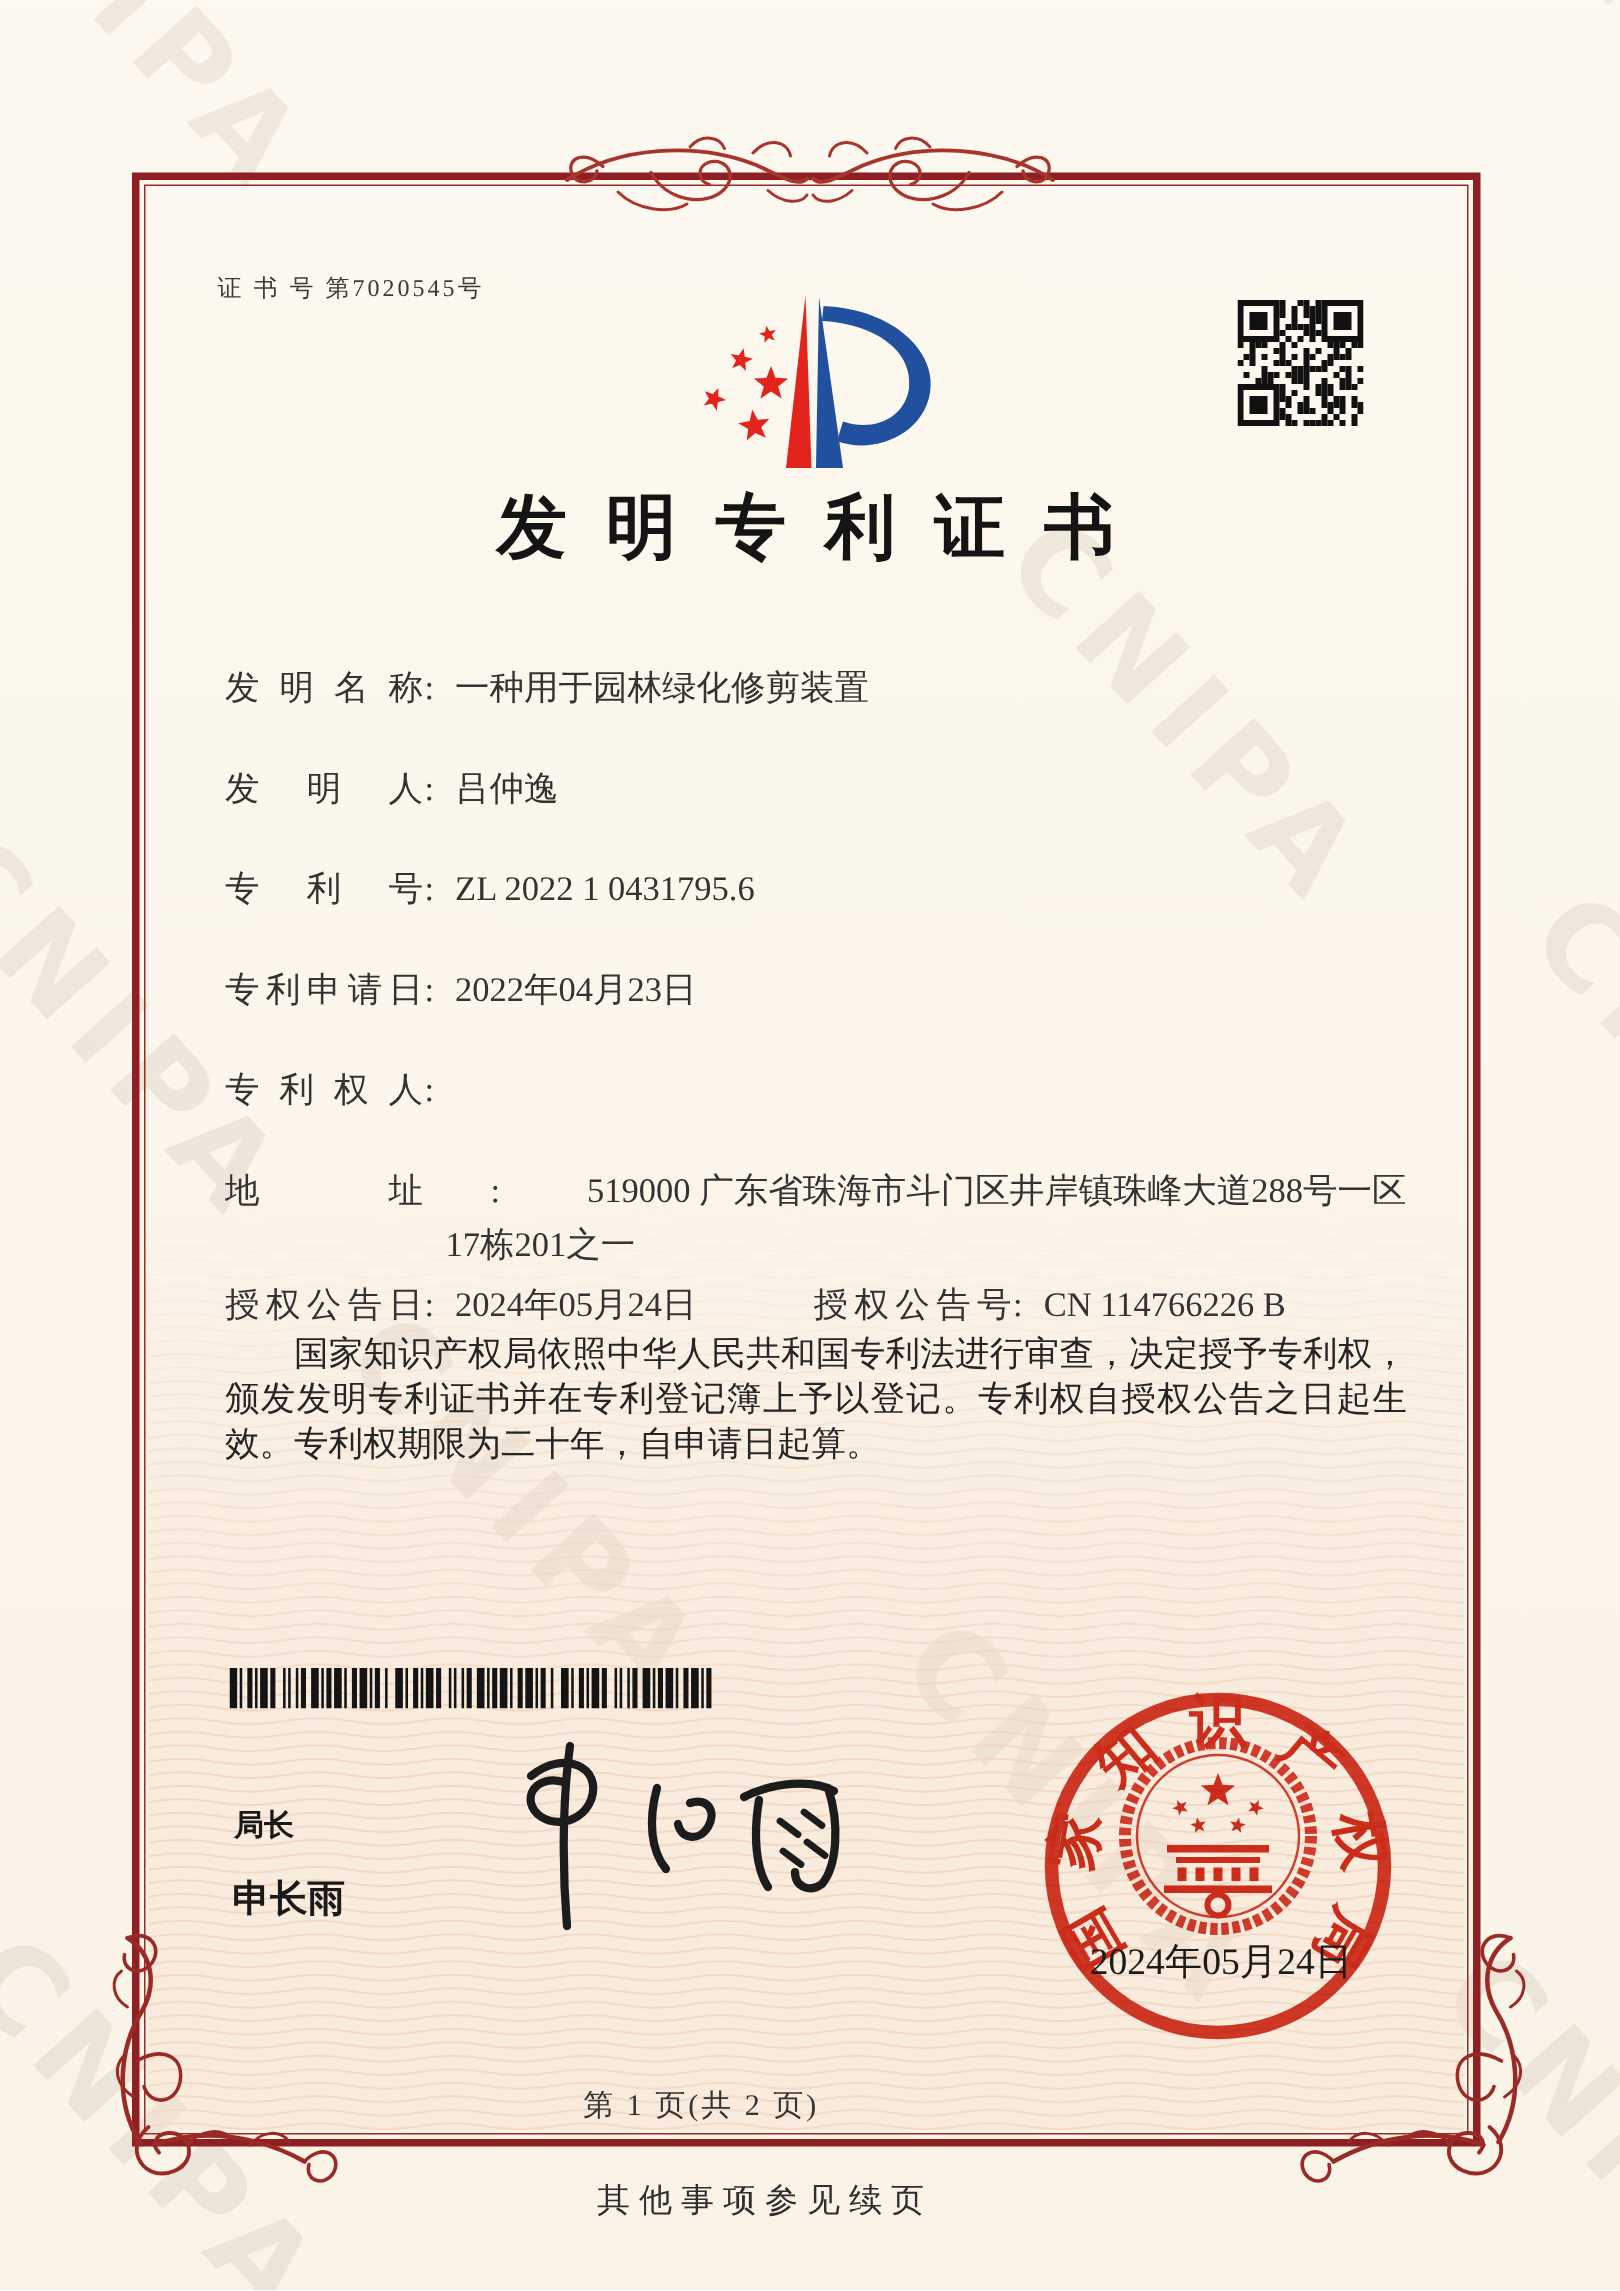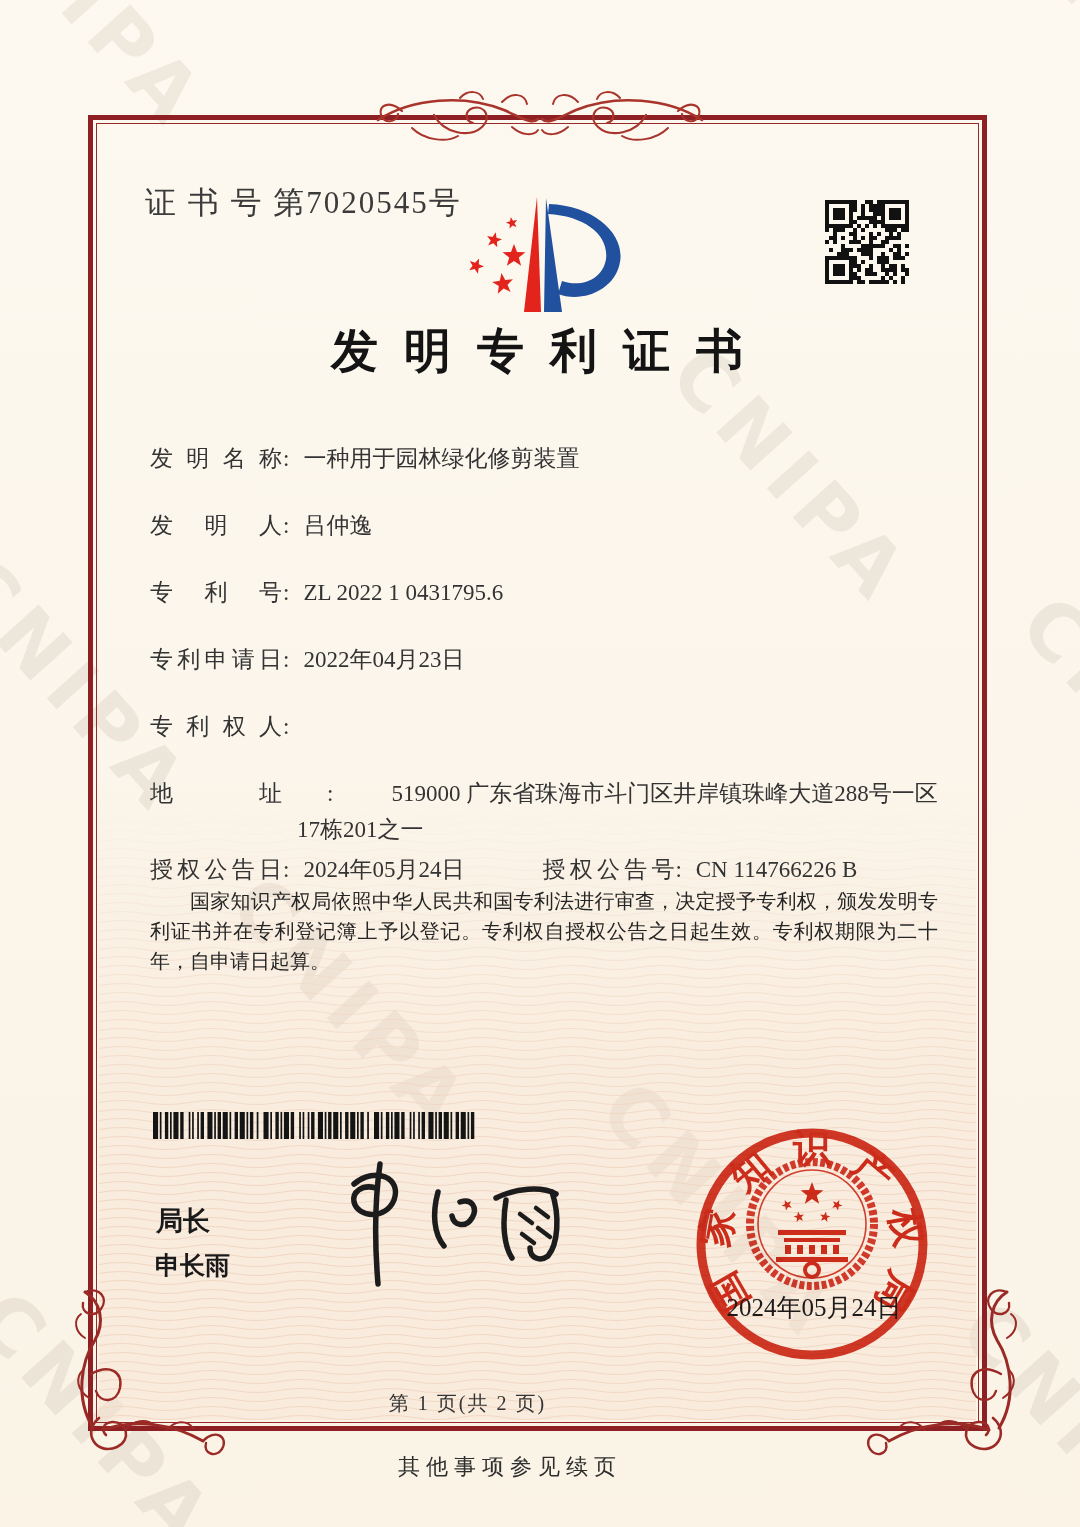--- a/index.html
+++ b/index.html
@@ -18,42 +18,42 @@
   .frame{position:absolute; left:88px; top:115px; width:899px; height:1316px;
          border:5px solid #8e1f22; box-sizing:border-box;}
   .frame-inner{position:absolute; left:3px; top:3px; right:3px; bottom:3px;
          border:1.5px solid #9a2a28;}
   .waves-wrap{position:absolute; left:6px; top:6px; right:6px; bottom:6px; overflow:hidden;
          -webkit-mask-image:linear-gradient(180deg,rgba(0,0,0,0) 0%,rgba(0,0,0,0) 52%,rgba(0,0,0,.55) 68%,#000 82%);
          mask-image:linear-gradient(180deg,rgba(0,0,0,0) 0%,rgba(0,0,0,0) 52%,rgba(0,0,0,.55) 68%,#000 82%);}
   .tint{position:absolute; left:6px; top:6px; right:6px; bottom:6px;
          background:linear-gradient(180deg,rgba(246,226,210,0) 50%,rgba(246,222,203,.35) 72%,rgba(247,226,208,.45) 100%);}
   
-  .cert-no{position:absolute; left:145px; top:182px; font-size:31px; letter-spacing:2px; color:#3b3b3b;}
+  .cert-no{position:absolute; left:145px; top:182px; font-size:16px; letter-spacing:2px; color:#3b3b3b;}
   .logo{position:absolute; left:450px; top:190px;}
   .qr{position:absolute; left:825px; top:200px; width:84px; height:84px;}
   .title{position:absolute; left:0; top:320px; width:1080px; text-align:center;
          font-size:47px; font-weight:bold; letter-spacing:26px; padding-left:20px;
          box-sizing:border-box; color:#141414;}
   
   .fields{position:absolute; left:150px; top:444px; width:800px; font-size:23px; color:#333;}
   .frow{display:flex; align-items:center; margin-bottom:37px; line-height:30px;}
   .flabel{display:inline-block; width:132px; text-align:justify; text-align-last:justify; flex:none;}
   .fcolon{flex:none; margin-left:1px;}
   .fvalue{margin-left:14px; white-space:nowrap;}
   .frow.addr{margin-bottom:6px;gap:44px;}
   .addr-wrap .line2{margin-left:147px; line-height:30px; margin-top:2px; margin-bottom:10px;}
   .grant2{margin-left:78px; display:flex;}
   
-  .paras{position:absolute; left:150px; top:888px; width:788px; font-size:20px;
-         line-height:30px; text-align:justify; color:#252525;font-family:Liberation Mono, monospace;}
+  .paras{position:absolute; left:150px; top:888px; width:788px; font-size:23px;
+         line-height:30px; text-align:justify; color:#252525;}
   .paras p{margin:0 0 9px 0; text-indent:2em;}
   
   .barcode{position:absolute; left:153px; top:1112px;}
-  .sig-title{position:absolute; left:156px; top:1203px; font-size:27px; font-weight:600;
+  .sig-title{position:absolute; left:156px; top:1203px; font-size:20px; font-weight:600;
          font-family:"Liberation Sans","DejaVu Sans",sans-serif; color:#1a1a1a;}
   .sig-name{position:absolute; left:155px; top:1249px; font-size:25px; font-weight:600;
          font-family:"Liberation Sans","DejaVu Sans",sans-serif; color:#1a1a1a;}
   .signature{position:absolute; left:320px; top:1158px;}
   .seal{position:absolute; left:690px; top:1122px; mix-blend-mode:multiply;}
   .page-num{position:absolute; left:88px; top:1390px; width:759px; text-align:center;
          font-size:20px; color:#333; letter-spacing:2px;}
   .footer-note{position:absolute; left:0; top:1452px; width:1020px; text-align:center;
          font-size:22px; color:#2e2e2e; letter-spacing:6px;}
   

